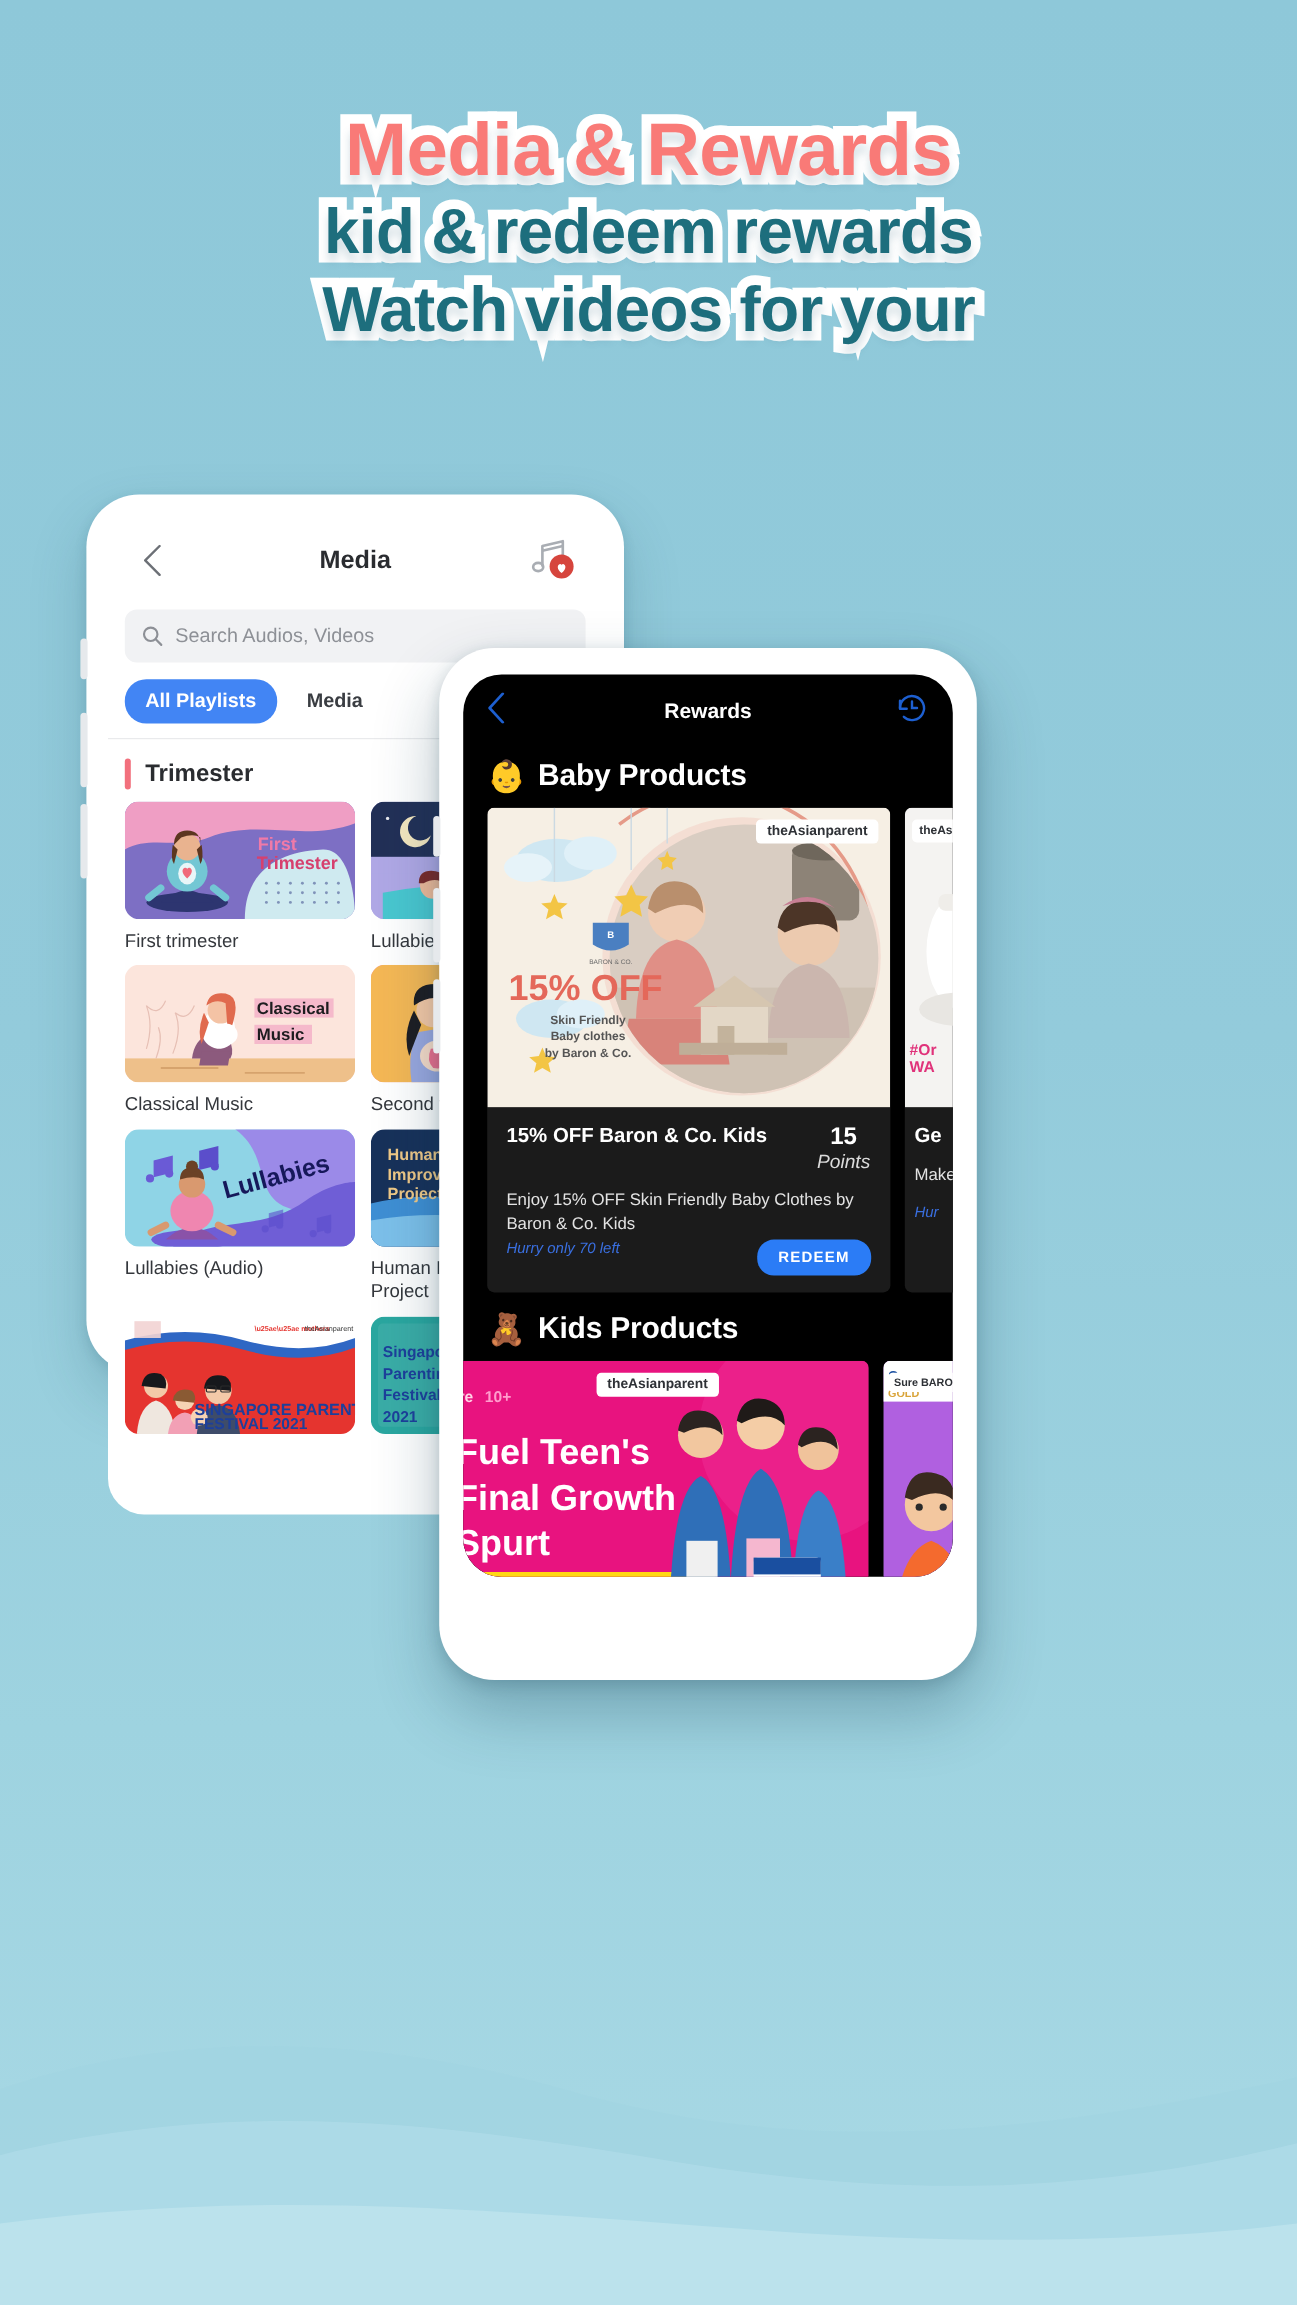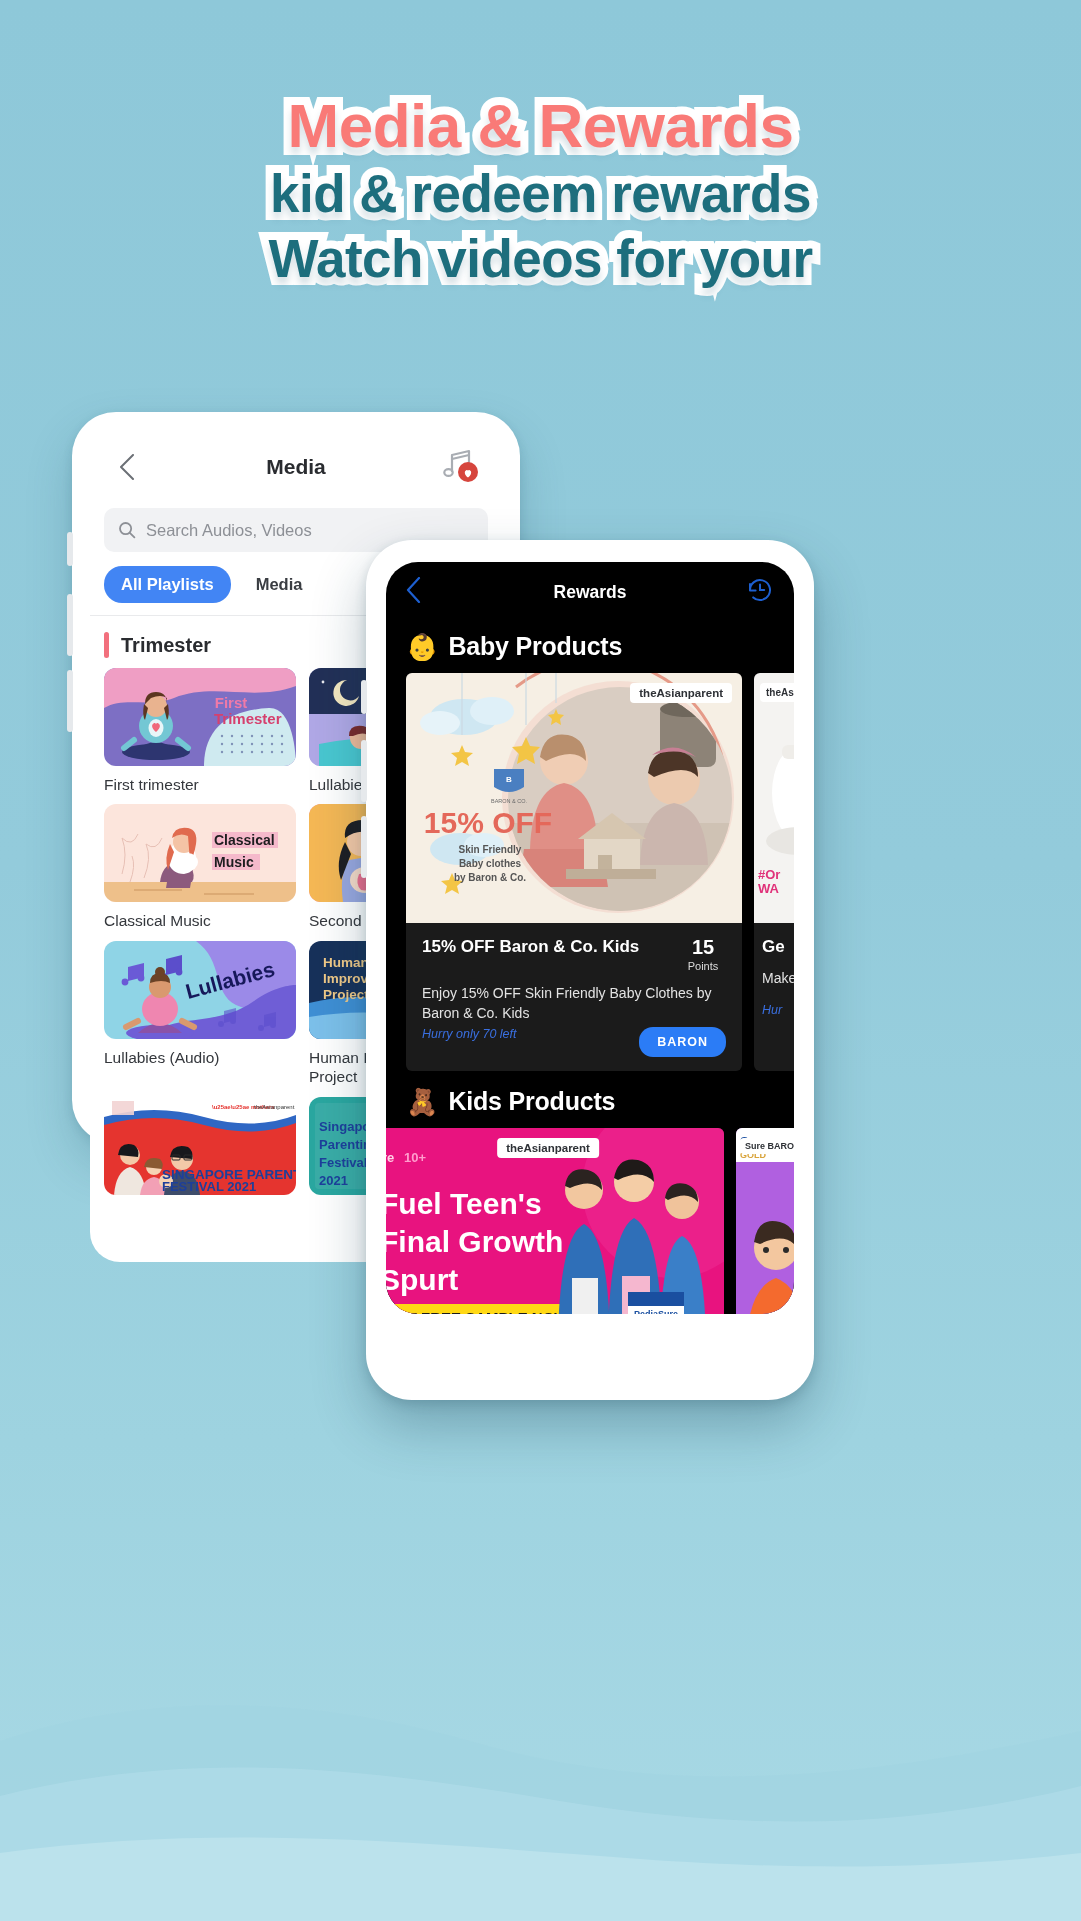--- a/index.html
+++ b/index.html
@@ -82,21 +82,21 @@
   .rrow{display:flex;gap:12px;padding-left:20px;}
   .rcard{background:#1b1b1b;border-radius:6px;overflow:hidden;flex:none;}
   .rcard.main{width:336px;}
   .rcard.peek{width:92px;}
   .rc-img{height:250px;position:relative;overflow:hidden;}
   .rc-body{padding:14px 16px 14px 16px;}
   .rc-t1{display:flex;align-items:flex-start;}
   .rc-title{font-size:17px;font-weight:700;color:#fff;flex:1;line-height:1.2;}
   .rc-pts{text-align:center;min-width:46px;}
   .rc-pts .n{font-size:20px;font-weight:700;color:#fff;line-height:1;}
-  .rc-pts .l{font-size:11px;color:#dcdcdc;margin-top:3px;}
+  .rc-pts .l{font-size:16px;color:#dcdcdc;margin-top:3px;font-style:italic;}
   .rc-desc{font-size:14px;color:#e3e3e3;line-height:1.4;margin-top:12px;}
   .rc-foot{display:flex;align-items:flex-start;margin-top:4px;}
   .rc-hurry{font-size:12.5px;font-style:italic;color:#3a6fe0;}
   .redeem{margin-left:auto;background:#2b7cf6;color:#fff;font-size:12.5px;font-weight:700;letter-spacing:1px;border-radius:14px;padding:8px 18px;border:none;}
   .badge-tap{position:absolute;top:10px;right:10px;background:#fff;border-radius:4px;padding:4px 9px;font-size:11.5px;color:#2e3136;font-weight:600;}
 
   
   .full{position:absolute;inset:0;width:100%;height:100%;}
 </style>
 </head>
@@ -487,21 +487,21 @@
           <div class="rc-t1">
             <div class="rc-title">15% OFF Baron &amp; Co. Kids</div>
             <div class="rc-pts">
               <div class="n">15</div>
               <div class="l">Points</div>
             </div>
           </div>
           <div class="rc-desc">Enjoy 15% OFF Skin Friendly Baby Clothes by Baron &amp; Co. Kids</div>
           <div class="rc-foot">
             <div class="rc-hurry">Hurry only 70 left</div>
-            <button class="redeem">BARON</button>
+            <button class="redeem">REDEEM</button>
           </div>
         </div>
       </div>
 
       <div class="rcard peek">
         <div class="rc-img">
           <svg class="full" viewBox="0 0 92 250" preserveAspectRatio="none">
             <rect width="92" height="250" fill="#f4f3f1"></rect>
             <ellipse cx="46" cy="120" rx="28" ry="48" fill="#ffffff"></ellipse>
             <ellipse cx="46" cy="168" rx="34" ry="14" fill="#e8e6e2"></ellipse>

